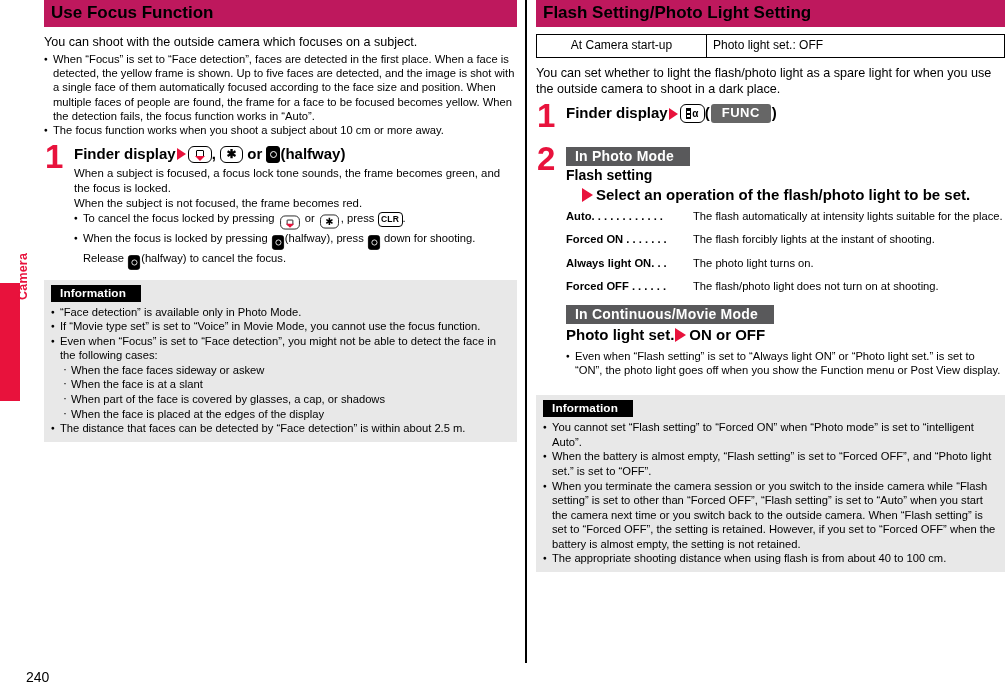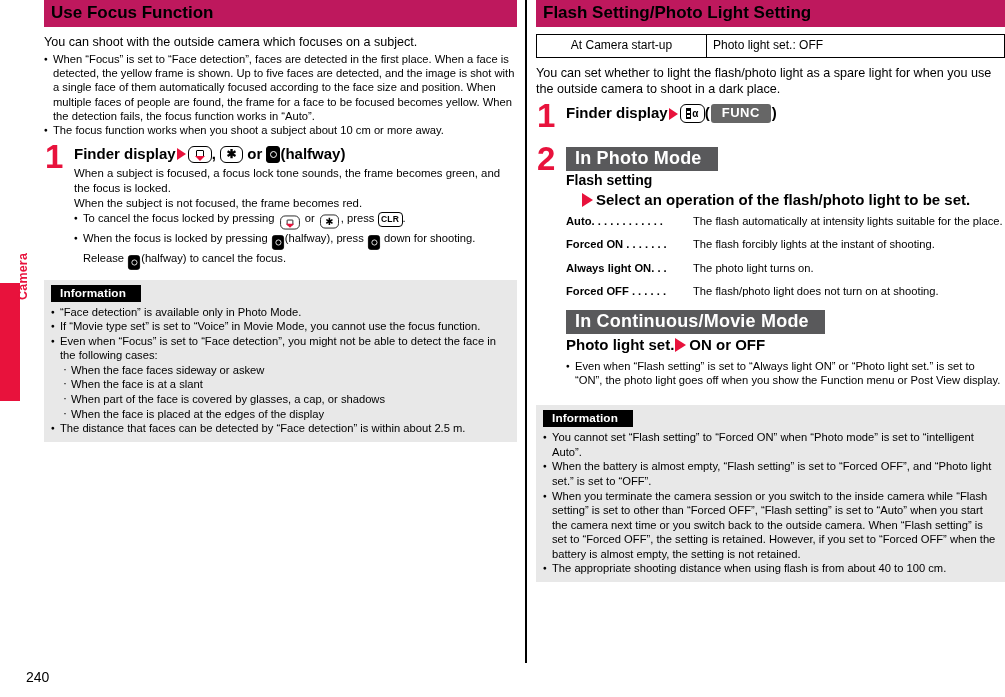--- a/index.html
+++ b/index.html
@@ -210,21 +210,21 @@
     font-size: 12px;
     padding: 3px 6px 4px 6px;
     line-height: 1.2;
   }
   td.spec-key { width: 170px; text-align: center; }
 
   
   .mode-chip {
     display: inline-block;
     background: #59595b; color: #fff;
-    font-size: 18px; font-weight: bold;
+    font-size: 14px; font-weight: bold;
     padding: 1px 16px 2px 9px;
     margin-bottom: 1px;
     letter-spacing: .2px;
   }
   .sub-head {
     font-size: 14px; font-weight: bold; line-height: 1.25;
     margin-bottom: 1px;
   }
   .sub-head2 {
     font-size: 15px; font-weight: bold; line-height: 1.25;

